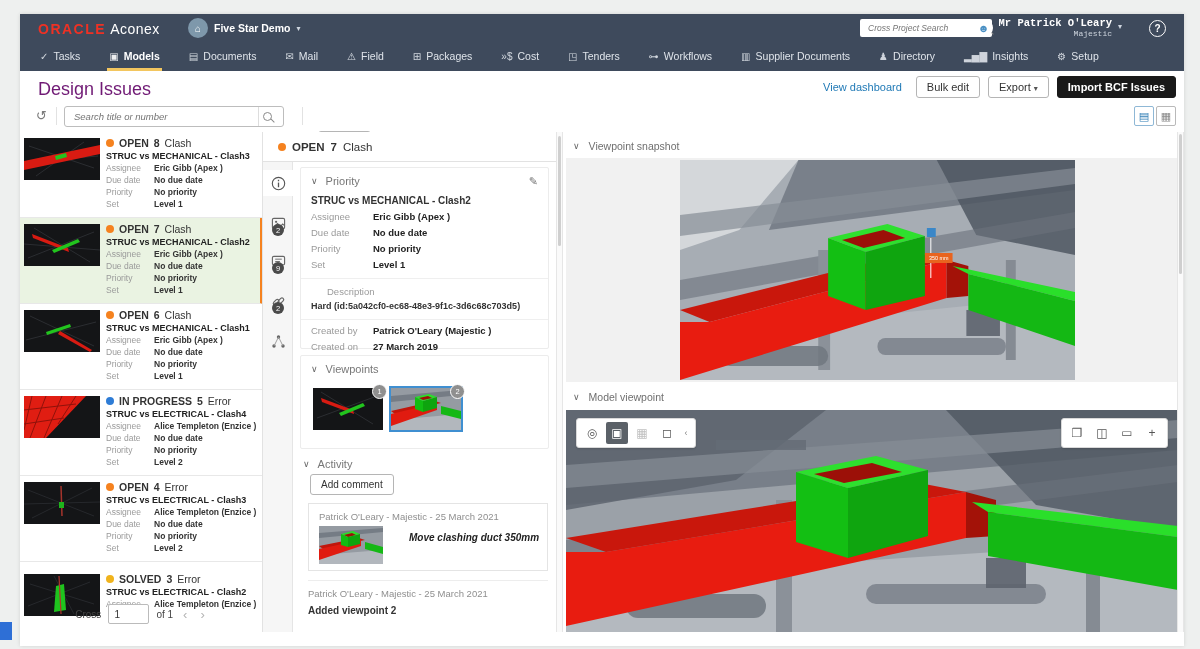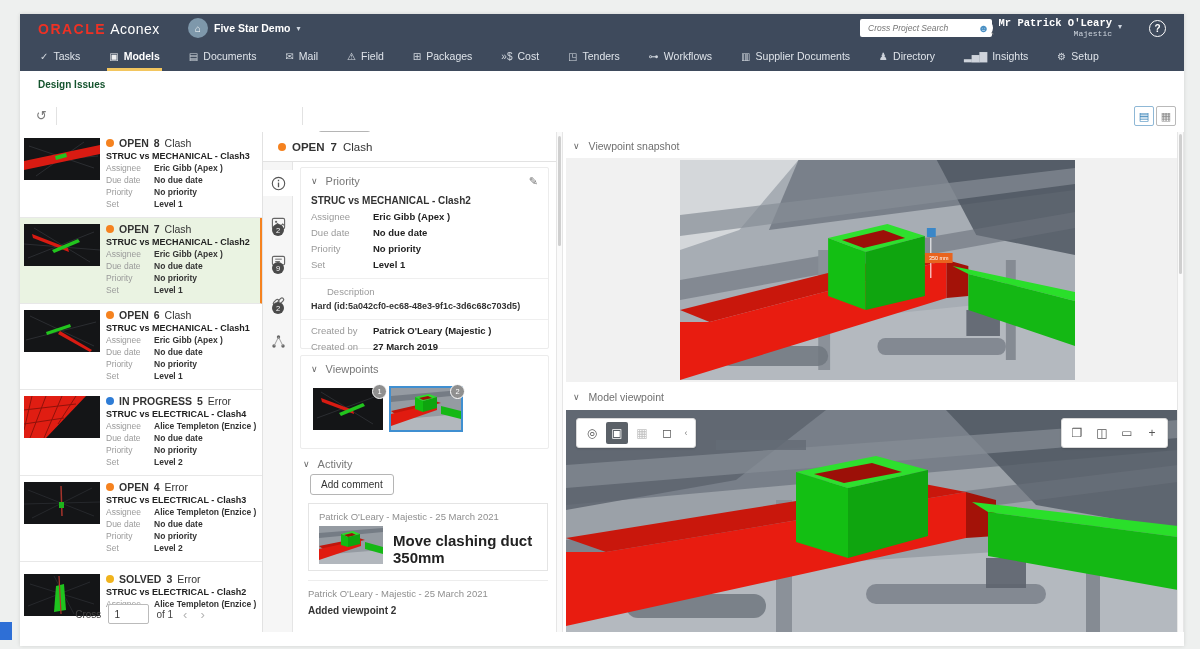--- a/index.html
+++ b/index.html
@@ -25,21 +25,21 @@
   .user-name{color:#fff;font-size:10.5px;font-weight:bold;line-height:11px;}
   .user-org{color:#cdd4dd;font-size:8px;line-height:9px;}
   .user .caret{margin-top:4px;}
   .help{position:absolute;right:18px;top:6px;width:15px;height:15px;border:1.4px solid #fff;border-radius:50%;color:#fff;font-size:10px;font-weight:bold;display:flex;align-items:center;justify-content:center;cursor:pointer;}
   .nav2{position:absolute;left:0;top:30px;width:100%;height:27px;background:#3e4a5c;display:flex;align-items:stretch;padding-left:18px;box-sizing:border-box;gap:25px;}
   .nav-item{display:flex;align-items:center;gap:5px;color:#dfe4ea;font-size:10.5px;cursor:pointer;border-bottom:3px solid transparent;padding:0 2px;box-sizing:border-box;}
   .nav-item .ni{font-size:10px;opacity:.9;}
   .nav-item.active{color:#fff;font-weight:bold;border-bottom-color:#f3c65f;}
   
   .pagehead{position:absolute;left:0;top:57px;width:100%;height:30px;border-bottom:1px solid #e6e6e6;background:#fff;}
-  .ptitle{position:absolute;left:18px;top:8px;font-size:10px;color:#14532d;font-weight:bold;}
+  .ptitle{position:absolute;left:18px;top:8px;font-size:18px;color:#701a75;}
   .head-actions{position:absolute;right:8px;top:5px;display:flex;align-items:center;gap:8px;}
   .linkbtn{color:#1f79b6;font-size:11px;cursor:pointer;margin-right:6px;}
   .btn{border:1px solid #b5b5b5;border-radius:3px;background:#fff;font-size:11px;color:#333;padding:4px 10px;cursor:pointer;font-family:inherit;}
   .btn .caret2{font-size:8px;color:#555;margin-left:3px;}
   .btn-dark{background:#191919;border-color:#191919;color:#fff;font-weight:bold;}
   
   .toolbar{position:absolute;left:0;top:87px;width:100%;height:31px;background:#fff;border-bottom:1px solid #e6e6e6;}
   .refresh{position:absolute;left:16px;top:7px;font-size:13px;color:#7c7c7c;cursor:pointer;}
   .tb-div{position:absolute;top:6px;width:1px;height:18px;background:#e2e2e2;}
   .tb-search{position:absolute;left:44px;top:5px;width:218px;height:19px;border:1px solid #bdbdbd;border-radius:3px;display:flex;align-items:center;}
@@ -88,21 +88,21 @@
   .desc-label{color:#9a9a9a;margin:7px 0 0 10px;font-size:9.5px;padding-left:16px;}
   .desc-val{font-weight:bold;margin:4px 0 0 10px;font-size:9px;}
   .vpthumb{position:absolute;width:70px;height:42px;cursor:pointer;}
   .vpthumb svg{width:100%;height:100%;}
   .vpthumb.sel{outline:2px solid #3f8fd1;}
   .vpbadge{position:absolute;right:-4px;top:-4px;width:13px;height:13px;border-radius:50%;background:#8f8f8f;border:1px solid #fff;color:#fff;font-size:7.5px;display:flex;align-items:center;justify-content:center;}
   .addcmt{position:absolute;left:17px;padding:4px 10px;font-size:10px;}
   .cbox{position:absolute;left:15px;right:8px;border:1px solid #e4e4e4;background:#fff;}
   .cauthor{color:#8f8f8f;font-size:9.5px;margin:7px 0 0 10px;}
   .cthumb{position:absolute;left:10px;top:22px;width:64px;height:38px;}
-  .ctext{position:absolute;left:84px;top:28px;font-weight:bold;font-size:15px;color:#222;}
+  .ctext{position:absolute;left:100px;top:28px;font-weight:bold;font-size:10px;color:#222;font-style:italic;}
   .trail{position:absolute;left:15px;right:8px;border-top:1px solid #ededed;}
   .trail .cauthor{margin-left:0;}
   .trail .ctext2{font-weight:bold;font-size:10px;margin-top:6px;}
   
   .sb{position:absolute;top:0;bottom:0;width:7px;background:#fafafa;border-left:1px solid #e6e6e6;border-right:1px solid #e6e6e6;box-sizing:border-box;}
   .sb .sbt{position:absolute;left:1px;width:3px;border-radius:2px;background:#cfcfcf;}
   
   .rightpanel{position:absolute;left:545px;top:0;right:0;height:100%;}
   .panel-head{position:absolute;left:8px;display:flex;align-items:center;gap:9px;color:#6f6f6f;font-size:10.5px;cursor:pointer;}
   .snapshot{position:absolute;left:1px;top:26px;right:6px;height:224px;background:#f1f1f1;}
@@ -201,25 +201,37 @@
         <span>Insights</span>
       </div>
     <div class="nav-item">
         <span class="ni">⚙</span>
         <span>Setup</span>
       </div>
   </div>
 
   <div class="pagehead">
     <div class="ptitle">Design Issues</div>
+    <div class="head-actions">
+      <span class="linkbtn">View dashboard</span>
+      <button class="btn">Bulk edit</button>
+      <button class="btn"><span>Export</span><span class="caret2">▾</span></button>
+      <button class="btn btn-dark">Import BCF Issues</button>
+    </div>
   </div>
 
   <div class="toolbar">
     <span class="refresh">↺</span>
     <span class="tb-div" style="left:36px"></span>
+    <div class="tb-search">
+      <input placeholder="Search title or number" style="">
+      <span class="tb-mag">
+          <span class="mag"></span>
+        </span>
+    </div>
     <span class="tb-div" style="left:282px"></span>
     <button class="btn filters">Filters</button>
     <div class="toggles">
       <span class="tgl active">▤</span>
       <span class="tgl">▦</span>
     </div>
   </div>
 
   <div class="content">
 

